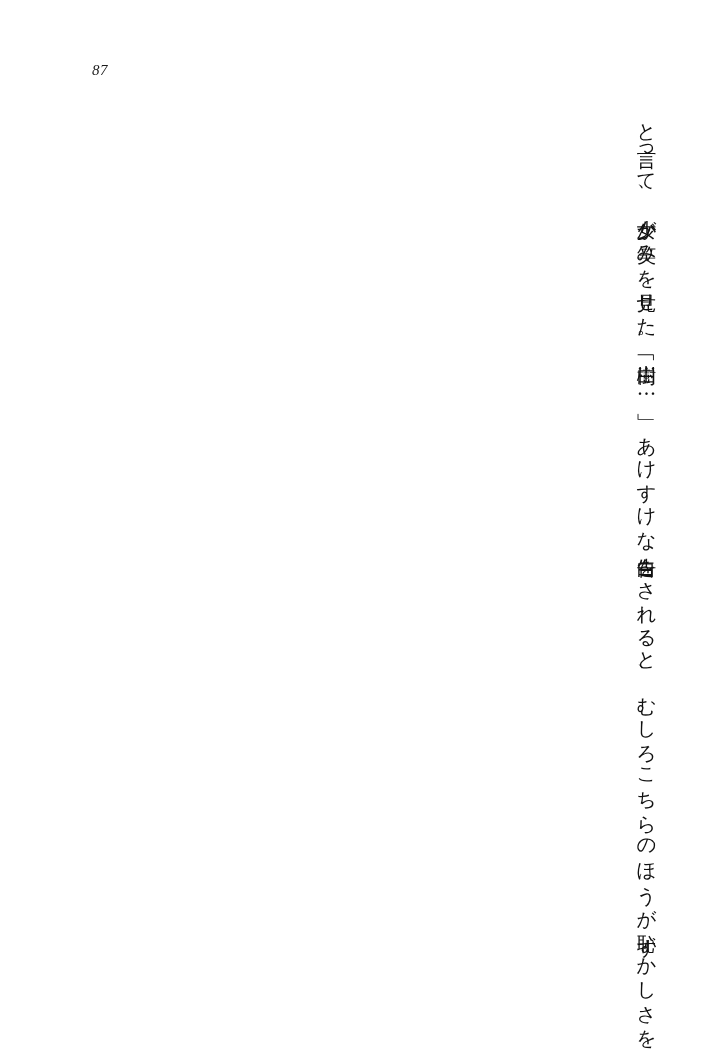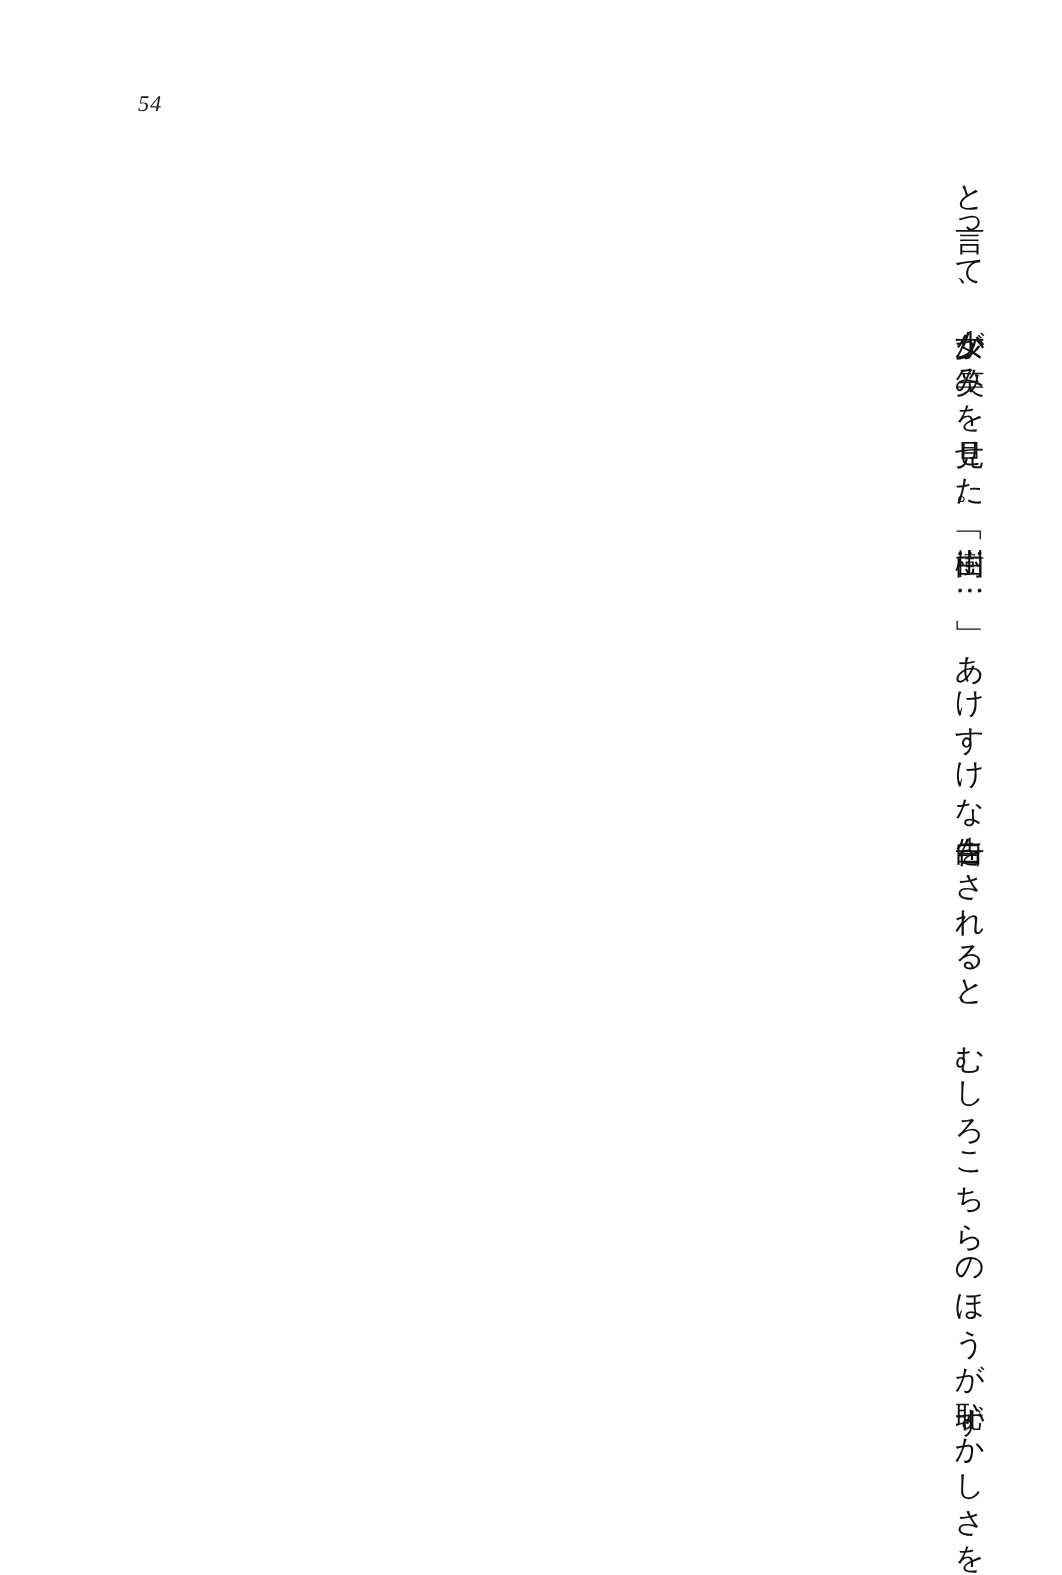--- a/index.html
+++ b/index.html
@@ -61,21 +61,21 @@
     color: #111111;
   }
   
   .col.indent-1 { padding-top: 20px; }
 </style>
 </head>
 <body>
 
 <div id="page">
 
-  <div id="page-number">54</div>
+  <div id="page-number">87</div>
 
   <div id="text-block">
       <div class="col">と言って、少女が笑みを見せた。</div>
       <div class="col">「由樹……」</div>
       <div class="col indent-1">あけすけな告白をされると、むしろこちらのほうが恥ずかしさを感じて言葉がなく</div>
     </div>
 
 </div>
 
 </body></html>

